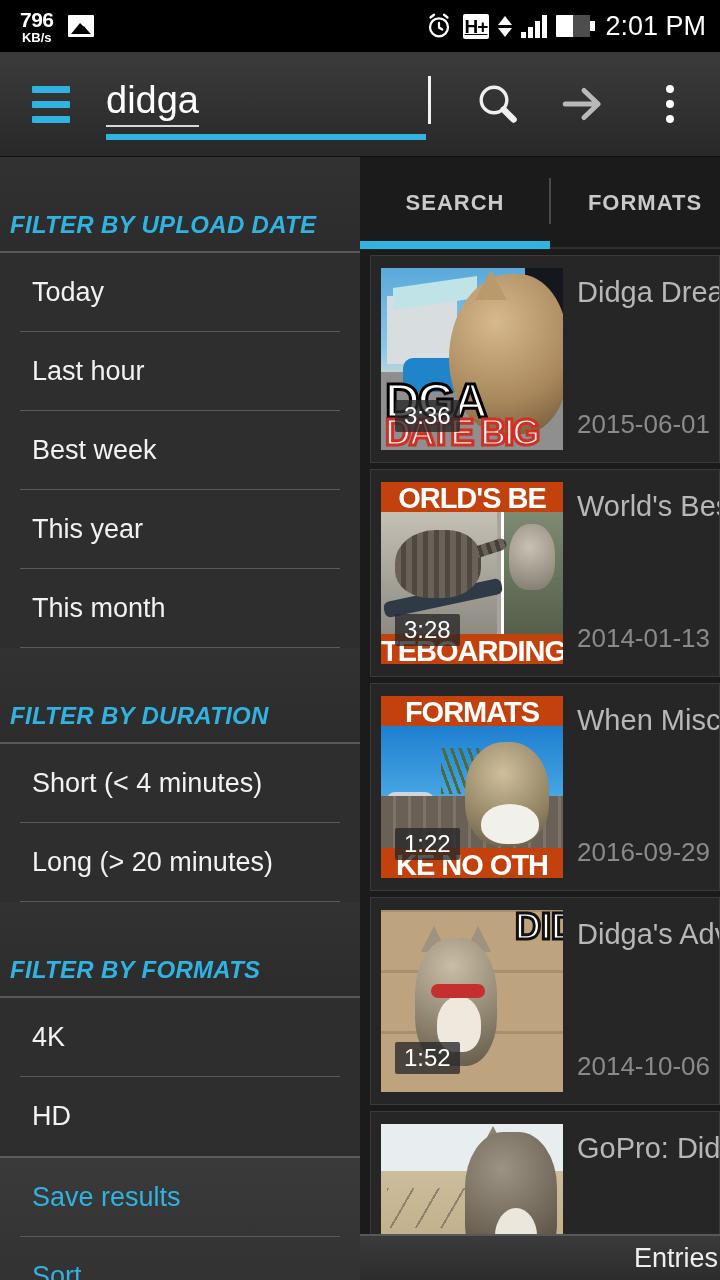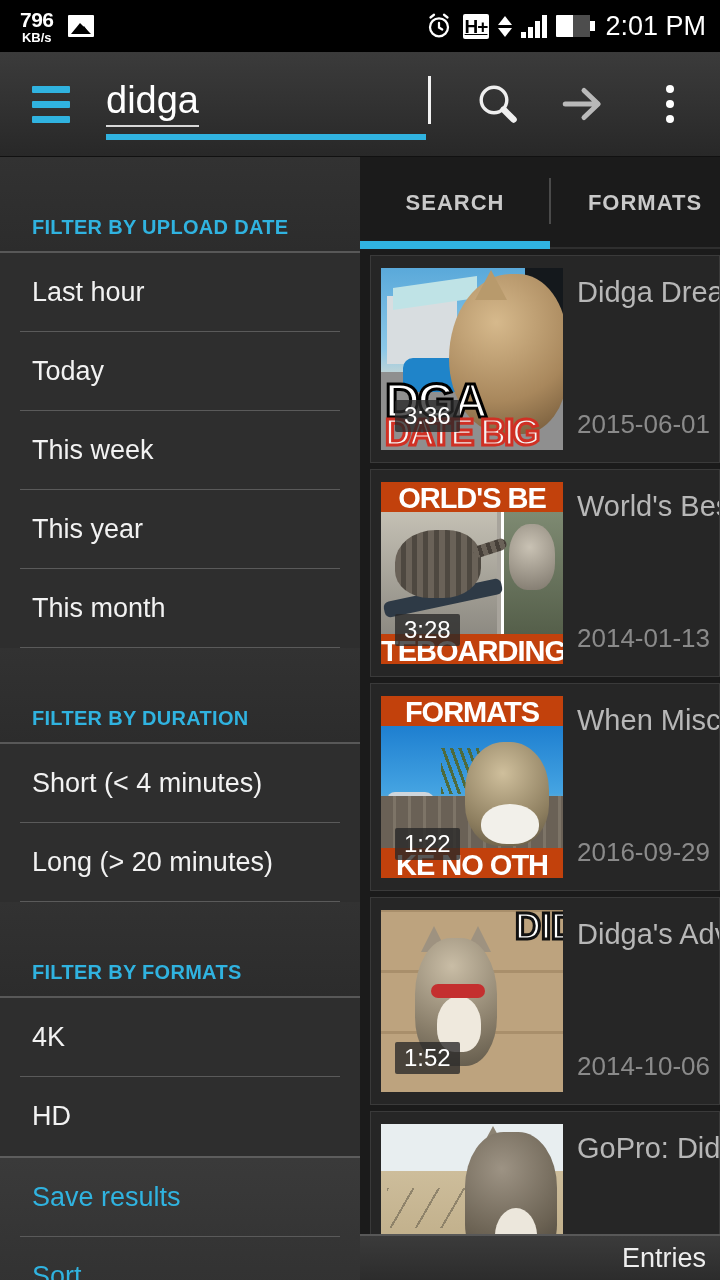--- a/index.html
+++ b/index.html
@@ -69,24 +69,25 @@
   .icon-btn { width: 56px; height: 60px; display: flex; align-items: center; justify-content: center; cursor: pointer; }
   .dots { display: flex; flex-direction: column; gap: 7px; }
   .dots i { width: 8px; height: 8px; border-radius: 50%; background: #fff; display: block; }
 
   
   .sidebar {
     position: absolute; top: 157px; left: 0; width: 360px; height: 1123px;
     background: #2e2e2e; overflow: hidden;
   }
   .section-head {
-    color: #30b3e0; font-size: 20px; font-weight: bold; letter-spacing: 0.3px;
-    padding: 0 32px; height: 78px; display: flex; align-items: center;
+    color: #30b3e0; font-size: 24px; font-weight: bold; letter-spacing: 0.3px;
+    padding: 0 10px; height: 78px; display: flex; align-items: center;
     background: linear-gradient(#323232,#2c2c2c);
     border-bottom: 2px solid #585858;
+    font-style: italic;
   }
   .section-head.tall { height: 96px; align-items: flex-end; padding-bottom: 12px; }
   .s-item {
     height: 79px; display: flex; align-items: center; padding: 0 22px 0 32px;
     color: #f2f2f2; font-size: 27px; position: relative; cursor: pointer;
   }
   .s-item::after {
     content: ""; position: absolute; left: 20px; right: 20px; bottom: 0;
     height: 1px; background: #5a5a5a;
   }
@@ -136,21 +137,21 @@
   .r-meta { flex: 1; position: relative; padding: 16px 0 0 14px; overflow: hidden; }
   .r-title {
     color: #b7b7b7; font-size: 29px; line-height: 41px; white-space: nowrap;
     width: 330px;
   }
   .r-date { position: absolute; left: 14px; bottom: 22px; color: #8a8a8a; font-size: 26px; }
 
   .bottombar {
     position: absolute; left: 0; right: 0; bottom: 0; height: 46px;
     background: linear-gradient(#3b3b3b,#2c2c2c); border-top: 2px solid #585858;
-    display: flex; align-items: center; justify-content: flex-end; padding-right: 14px;
+    display: flex; align-items: center; justify-content: flex-end; padding-right: 2px;
   }
   .bottombar span { color: #eee; font-size: 27px; }
 
   
   .art { position: absolute; inset: 0; }
   .band-top, .band-bot {
     position: absolute; left: 0; right: 0; background: #c2410c; color: #fff;
     font-weight: bold; font-size: 29px; text-align: center; overflow: hidden;
     letter-spacing: -1px; line-height: 1;
   }
@@ -266,23 +267,23 @@
             <i></i>
             <i></i>
             <i></i>
           </span>
       </div>
     </div>
   </div>
 
   <div class="sidebar">
     <div class="section-head tall">FILTER BY UPLOAD DATE</div>
+    <div class="s-item">Today</div>
     <div class="s-item">Last hour</div>
-    <div class="s-item">Today</div>
-    <div class="s-item">This week</div>
+    <div class="s-item">Best week</div>
     <div class="s-item">This year</div>
     <div class="s-item">This month</div>
 
     <div class="section-head tall">FILTER BY DURATION</div>
     <div class="s-item">Short (&lt; 4 minutes)</div>
     <div class="s-item">Long (&gt; 20 minutes)</div>
 
     <div class="section-head tall">FILTER BY FORMATS</div>
     <div class="s-item">4K</div>
     <div class="s-item nodiv">HD</div>

